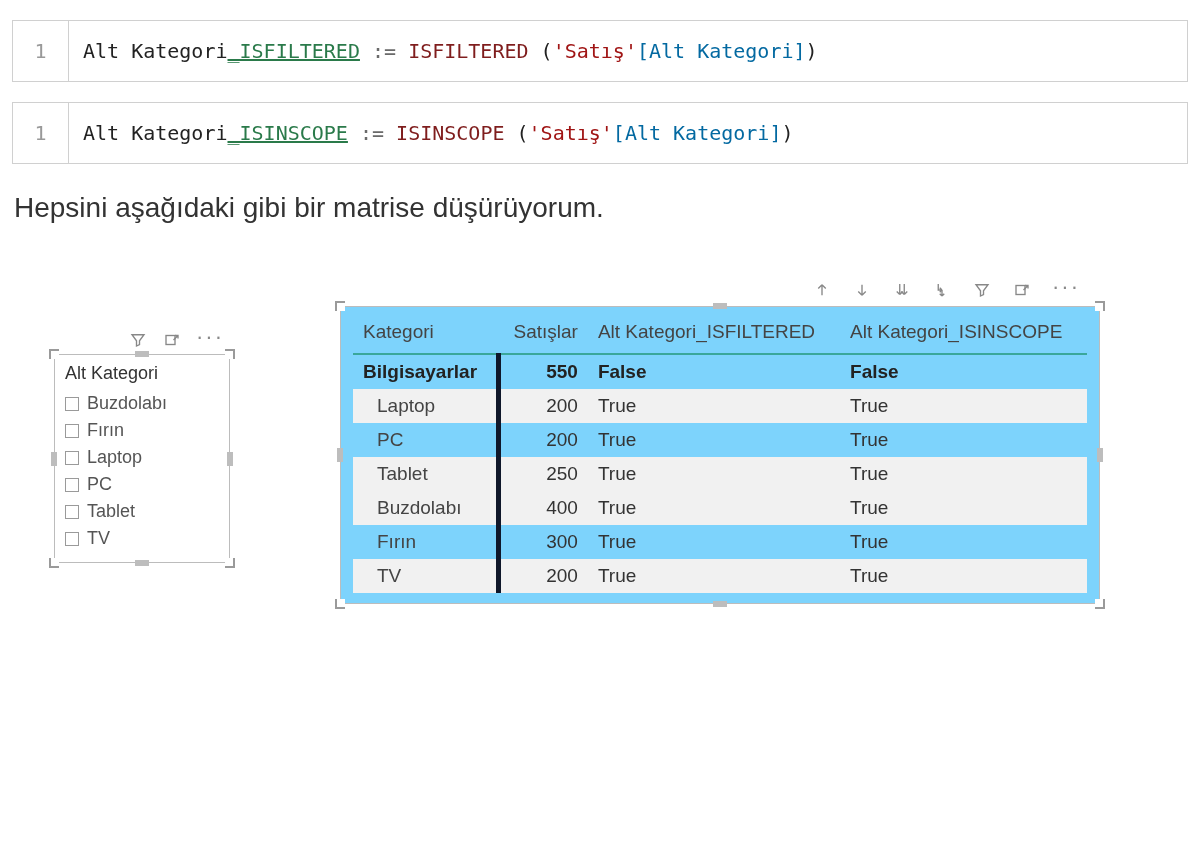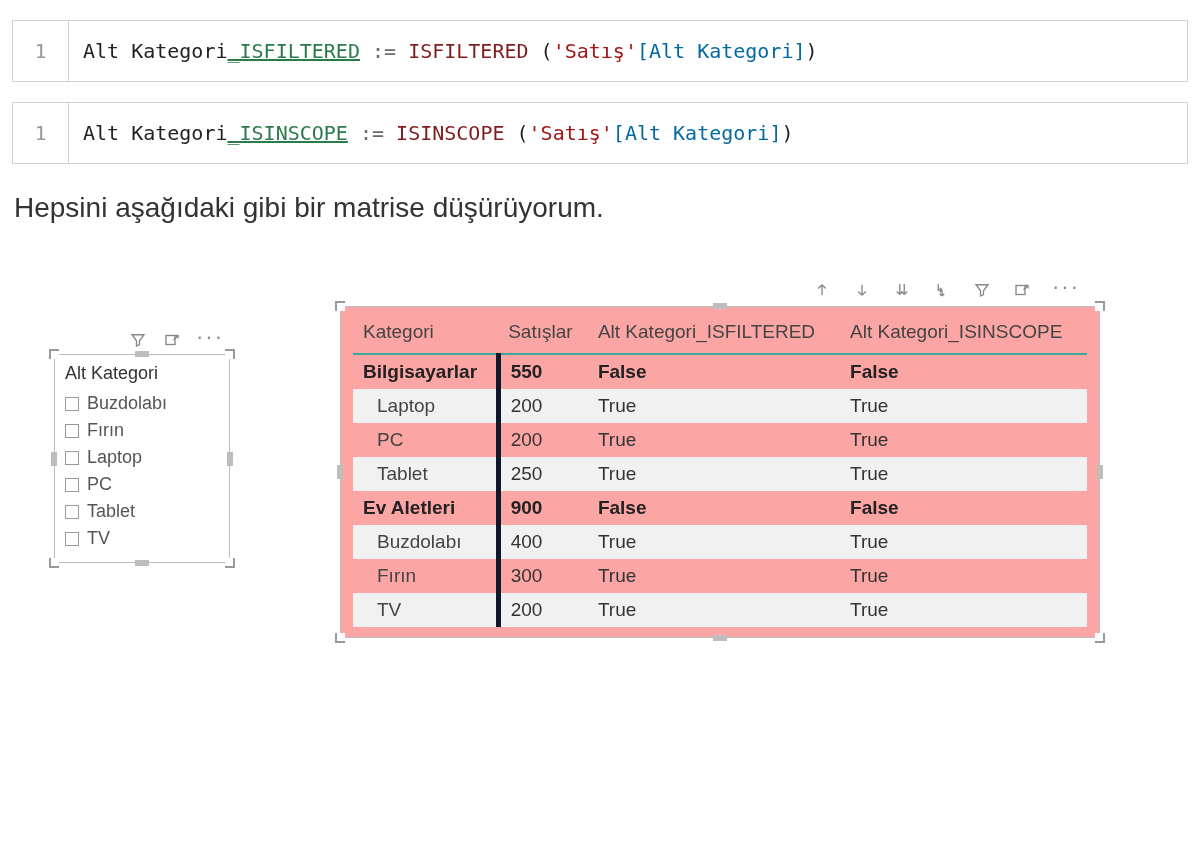--- a/index.html
+++ b/index.html
@@ -124,35 +124,35 @@
     gap: 20px;
     justify-content: flex-end;
     padding-right: 20px;
     margin-bottom: 6px;
   }
   .matrix-frame {
     border: 1px solid #bcbcbc;
     width: 760px;
     position: relative;
     padding: 6px 12px 10px 12px;
-    background: #fca5a5;
+    background: #7dd3fc;
   }
   table.mx {
     border-collapse: collapse;
     width: 100%;
     font-size: 19px;
   }
   table.mx th {
     text-align: left;
     font-weight: 400;
     color: #444;
     padding: 8px 10px 10px 10px;
     border-bottom: 2px solid #3aa79a;
   }
-  table.mx th.num, table.mx td.num { text-align: left; }
+  table.mx th.num, table.mx td.num { text-align: right; }
   table.mx td { padding: 6px 10px; }
   tr.striped td { background: #f1f1f1; }
   tr.lvl0 td { font-weight: 700; color:#222; }
   tr.lvl1 td.rowhdr { padding-left: 24px; color:#444; }
   tr.total td { font-weight: 700; }
   td.sep { border-right: 5px solid #0f172a; }
 
   .dots { font-size: 22px; letter-spacing: 2px; color:#888; line-height: 14px; }
 </style>
 </head>
@@ -301,26 +301,20 @@
               <td class="num">200</td>
               <td>True</td>
               <td>True</td>
             </tr>
             <tr class="lvl1 striped">
               <td class="rowhdr sep">Tablet</td>
               <td class="num">250</td>
               <td>True</td>
               <td>True</td>
             </tr>
-            <tr class="lvl0">
-              <td class="rowhdr sep">Ev Aletleri</td>
-              <td class="num">900</td>
-              <td>False</td>
-              <td>False</td>
-            </tr>
             <tr class="lvl1 striped">
               <td class="rowhdr sep">Buzdolabı</td>
               <td class="num">400</td>
               <td>True</td>
               <td>True</td>
             </tr>
             <tr class="lvl1">
               <td class="rowhdr sep">Fırın</td>
               <td class="num">300</td>
               <td>True</td>

